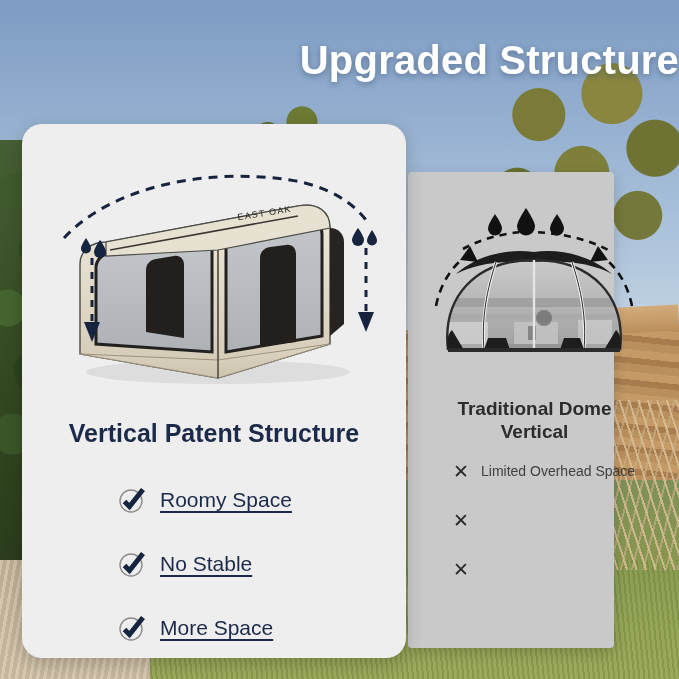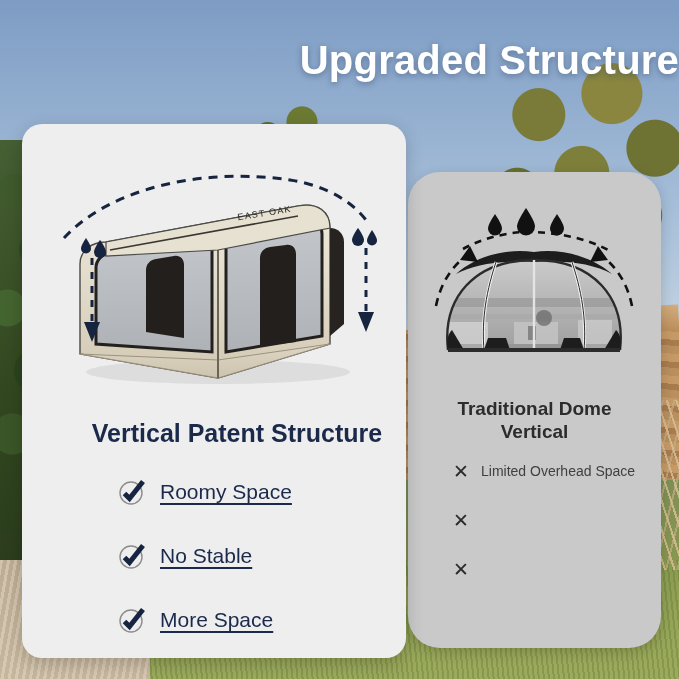--- a/index.html
+++ b/index.html
@@ -91,37 +91,37 @@
 
   
   .title{
     position:absolute;left:0;top:38px;width:679px;text-align:right;
     font-size:40px;font-weight:bold;color:#ffffff;letter-spacing:.2px;
     text-shadow:0 2px 6px rgba(40,60,90,.45);
   }
 
   
   .card-right{
-    position:absolute;left:408px;top:172px;width:253px;height:476px;
-    background:#c9c9c9;border-radius:32px;
+    position:absolute;left:408px;top:172px;width:206px;height:476px;
+    background:#c9c9c9;border-radius:4px;
     box-shadow:0 4px 14px rgba(0,0,0,.18);
   }
   .card-left{
     position:absolute;left:22px;top:124px;width:384px;height:534px;
     background:#eeeeee;border-radius:20px;
     box-shadow:0 5px 18px rgba(0,0,0,.20);
   }
 
   
   .left-illu{position:absolute;left:0;top:22px;width:384px;height:250px;}
   .left-heading{
     position:absolute;left:0;top:295px;width:384px;text-align:center;
-    font-size:25px;font-weight:bold;color:#1b2a4a;margin-left:23px;
-  }
-  .left-list{position:absolute;left:96px;top:347px;width:260px;}
+    font-size:25px;font-weight:bold;color:#1b2a4a;
+  }
+  .left-list{position:absolute;left:96px;top:355px;width:260px;}
   .l-item{display:flex;align-items:center;height:42px;margin-bottom:22px;}
   .l-check{position:relative;width:28px;height:28px;flex:0 0 28px;margin-right:14px;}
   .l-label{
     font-size:21px;color:#1b2a4a;text-decoration:underline;
     text-underline-offset:4px;text-decoration-thickness:1.5px;white-space:nowrap;
   }
 
   
   .right-illu{position:absolute;left:10px;top:30px;width:233px;height:180px;}
   .right-heading{

